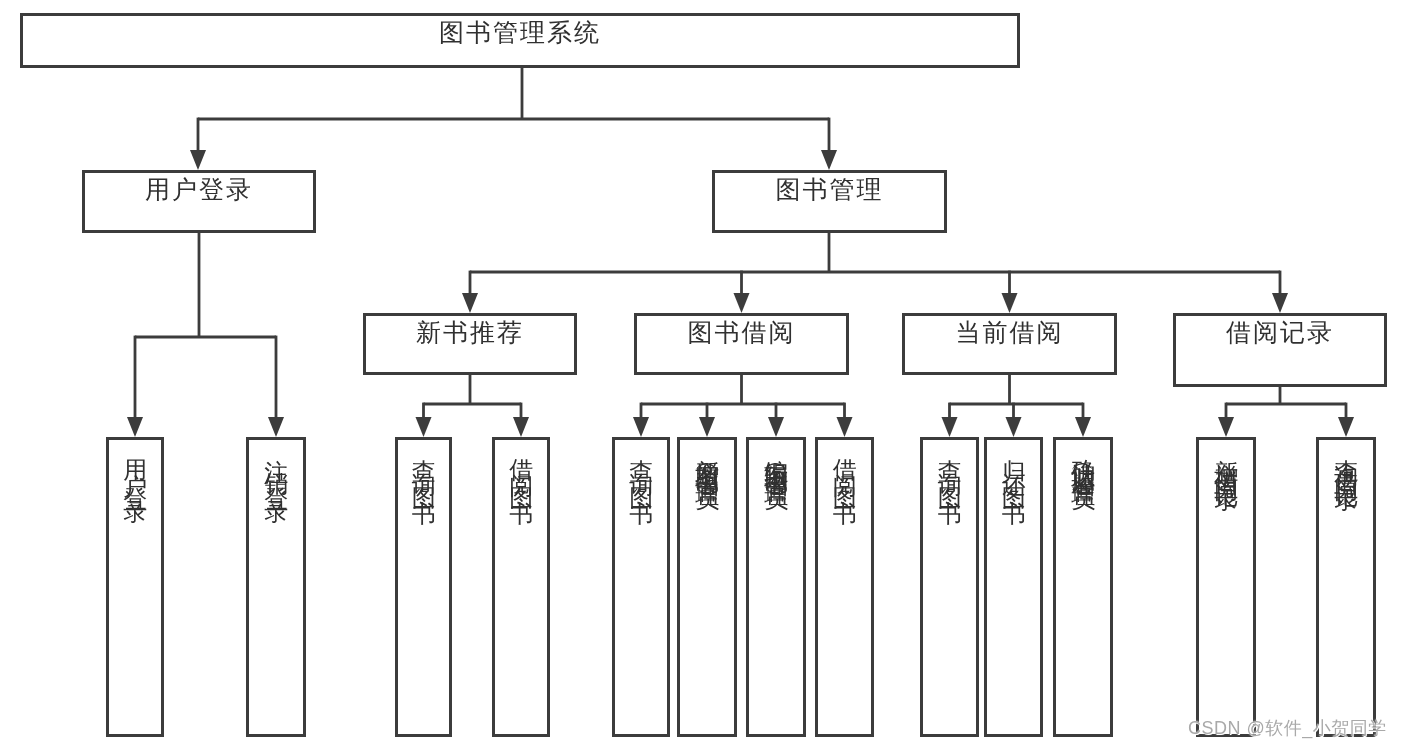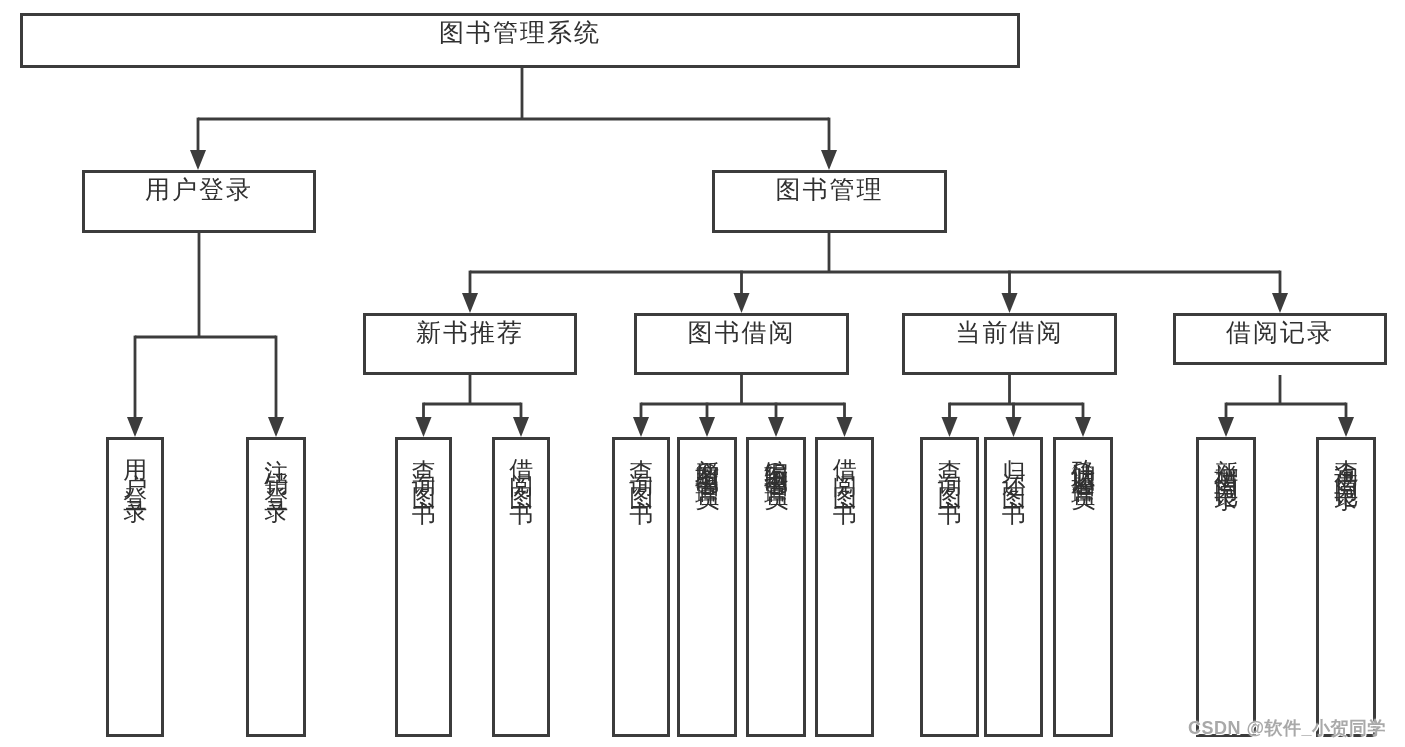--- a/index.html
+++ b/index.html
@@ -41,21 +41,20 @@
   .leaf .sp-m { letter-spacing: 6px; }
   .leaf .sp-l { letter-spacing: 4px; }
   .watermark {
     position: absolute;
     left: 1188px; top: 716px;
     font-size: 18px;
     color: #a9a9a9;
     letter-spacing: 0.5px;
     white-space: nowrap;
     text-shadow: 0 0 2px #ffffff, 1px 1px 0 #ffffff;
-    font-weight: bold;
   }
 </style>
 </head>
 <body>
 
 <div id="canvas">
 
   <svg id="connectors" viewBox="0 0 1405 747" xmlns="http://www.w3.org/2000/svg">
       <line x1="522" y1="68" x2="522" y2="119" stroke="#3c3c3c" stroke-width="2.8"></line>
       <line x1="198" y1="119" x2="829" y2="119" stroke="#3c3c3c" stroke-width="2.8"></line>
@@ -124,21 +123,21 @@
 
   <div class="box" style="left:712px; top:170px; width:235px; height:63px;">
     <span>图书管理</span>
   </div>
   <div class="box" style="left:634px; top:313px; width:215px; height:62px;">
     <span>图书借阅</span>
   </div>
   <div class="box" style="left:902px; top:313px; width:215px; height:62px;">
     <span>当前借阅</span>
   </div>
-  <div class="box" style="left:1173px; top:313px; width:214px; height:52px;">
+  <div class="box" style="left:1173px; top:313px; width:214px; height:74px;">
     <span>借阅记录</span>
   </div>
 
   <div class="box leaf" style="left:106px; top:437px; width:58px; height:300px;">
     <span class="vtext sp-s">用户登录</span>
   </div>
   <div class="box leaf" style="left:246px; top:437px; width:60px; height:300px;">
     <span class="vtext sp-s">注销登录</span>
   </div>
   <div class="box leaf" style="left:395px; top:437px; width:57px; height:300px;">

